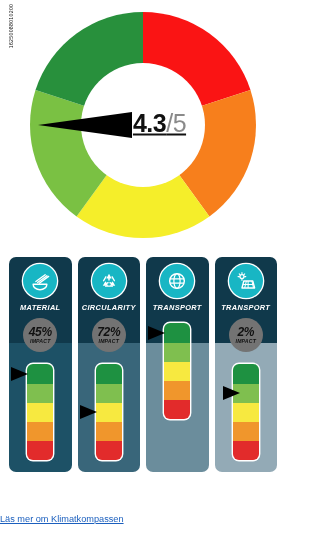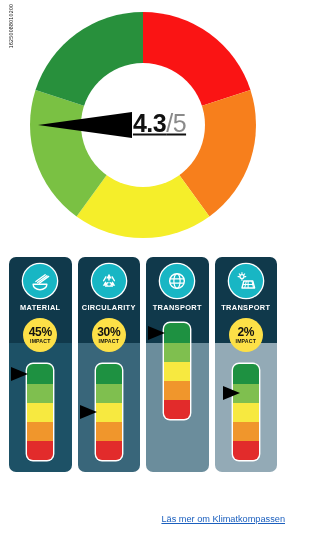--- a/index.html
+++ b/index.html
@@ -46,33 +46,33 @@
     display: flex; flex-direction: column; align-items: center;
   }
   .card-top {
     position:absolute; left:0; top:0; width:100%; height:86px;
     background: #10394b;
   }
   .card-bottom {
     position:absolute; left:0; top:86px; width:100%; height:129px;
   }
   .card-inner { position: relative; z-index: 3; width:100%; display:flex;
-                flex-direction:column; align-items:center; }
+                flex-direction:column; align-items:center;font-style:italic; }
   .icon-circle {
     margin-top: 7px; width: 34px; height: 34px; border-radius: 50%;
     background: #18b6c4; display:flex; align-items:center; justify-content:center;
     box-shadow: 0 0 0 1.3px #ffffff;
   }
   .card-label {
     margin-top: 6px; font-size: 7.4px; font-weight: 700; color: #ffffff;
     letter-spacing: .35px; text-align:center; line-height:1;
   }
   .pct-circle {
     margin-top: 7px; width: 34px; height: 34px; border-radius: 50%;
-    background: #fde047; display:flex; flex-direction:column;
+    background: #737373; display:flex; flex-direction:column;
     align-items:center; justify-content:center; line-height: 1;
   }
   .pct-value { font-size: 12px; font-weight: 700; color: #111; letter-spacing:-.4px; }
   .pct-caption { font-size: 5.2px; font-weight: 700; color:#111; letter-spacing:.15px; margin-top:1px; }
 
   
   .bar-area { position: relative; z-index: 3; margin-top: 12px; width: 100%; height: 98px; }
   .bar {
     position: absolute; left: 50%; transform: translateX(-50%);
     top: 0; width: 26px; height: 96px;
@@ -84,21 +84,21 @@
   .pointer {
     position: absolute; width: 0; height: 0;
     border-top: 7px solid transparent;
     border-bottom: 7px solid transparent;
     border-left: 17px solid #000000;
     z-index: 6;
   }
 
   
   .footer {
-    position:absolute; left:0; top:508px; width:285px; text-align:right;
+    position:absolute; left:0; top:508px; width:285px; text-align:left;
   }
   .footer-link {
     font-size: 9.2px; color: #1b5fbe; text-decoration: underline;
     cursor: pointer;
   }
 </style>
 </head>
 <body>
 
 <div id="app">
@@ -157,21 +157,21 @@
           <div class="icon-circle">
             <svg width="22" height="22" viewBox="0 0 24 24">
               <path d="M12 4.2 14.9 9.2h-2.1v2.2h-1.6V9.2H9.1z" fill="#fff"></path>
               <path d="M5.2 17.2 8.1 12.2l1.1 1.8 1.9-1.1.8 1.4-1.9 1.1 1.1 1.8z" fill="#fff"></path>
               <path d="M18.8 17.2h-5.8l1.1-1.8-1.9-1.1.8-1.4 1.9 1.1 1.1-1.8z" fill="#fff"></path>
               <path d="M8.6 7.4 6.1 11.7M15.4 7.4l2.5 4.3M8.3 17.6h7.4" stroke="#fff" stroke-width="1.5" stroke-linecap="round" fill="none"></path>
             </svg>
           </div>
           <div class="card-label">CIRCULARITY</div>
           <div class="pct-circle">
-            <div class="pct-value">30%</div>
+            <div class="pct-value">72%</div>
             <div class="pct-caption">IMPACT</div>
           </div>
           <div class="bar-area">
             <div class="bar">
               <div class="seg" style="background: rgb(30, 145, 65);"></div>
               <div class="seg" style="background: rgb(127, 191, 79);"></div>
               <div class="seg" style="background: rgb(247, 233, 64);"></div>
               <div class="seg" style="background: rgb(240, 150, 44);"></div>
               <div class="seg" style="background: rgb(226, 43, 43);"></div>
             </div>

